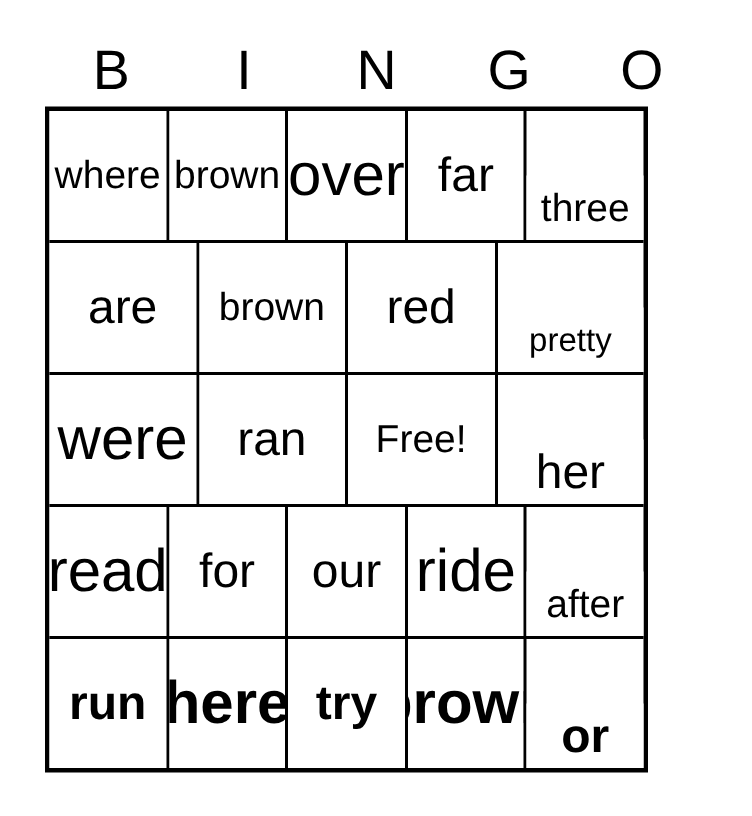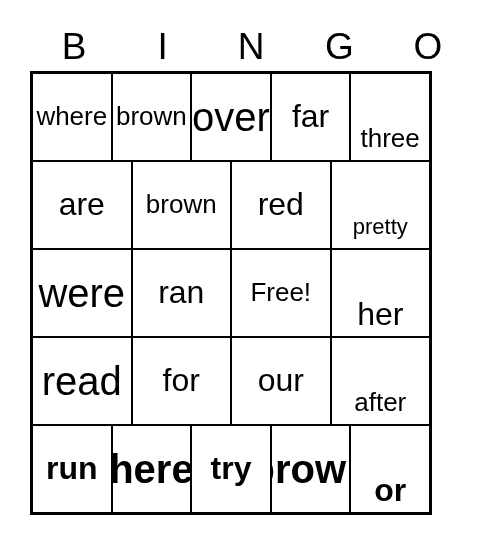--- a/index.html
+++ b/index.html
@@ -165,20 +165,23 @@
     <div class="bingo-row">
       <div class="bingo-cell len-4">
           <span class="cell-text">read</span>
         </div>
       <div class="bingo-cell len-3">
           <span class="cell-text">for</span>
         </div>
       <div class="bingo-cell len-3">
           <span class="cell-text">our</span>
         </div>
+      <div class="bingo-cell len-4">
+          <span class="cell-text">ride</span>
+        </div>
       <div class="bingo-cell len-5">
           <span class="cell-text">after</span>
         </div>
     </div>
 
     <div class="bingo-row">
       <div class="bingo-cell len-3">
           <span class="cell-text">run</span>
         </div>
       <div class="bingo-cell len-4">

